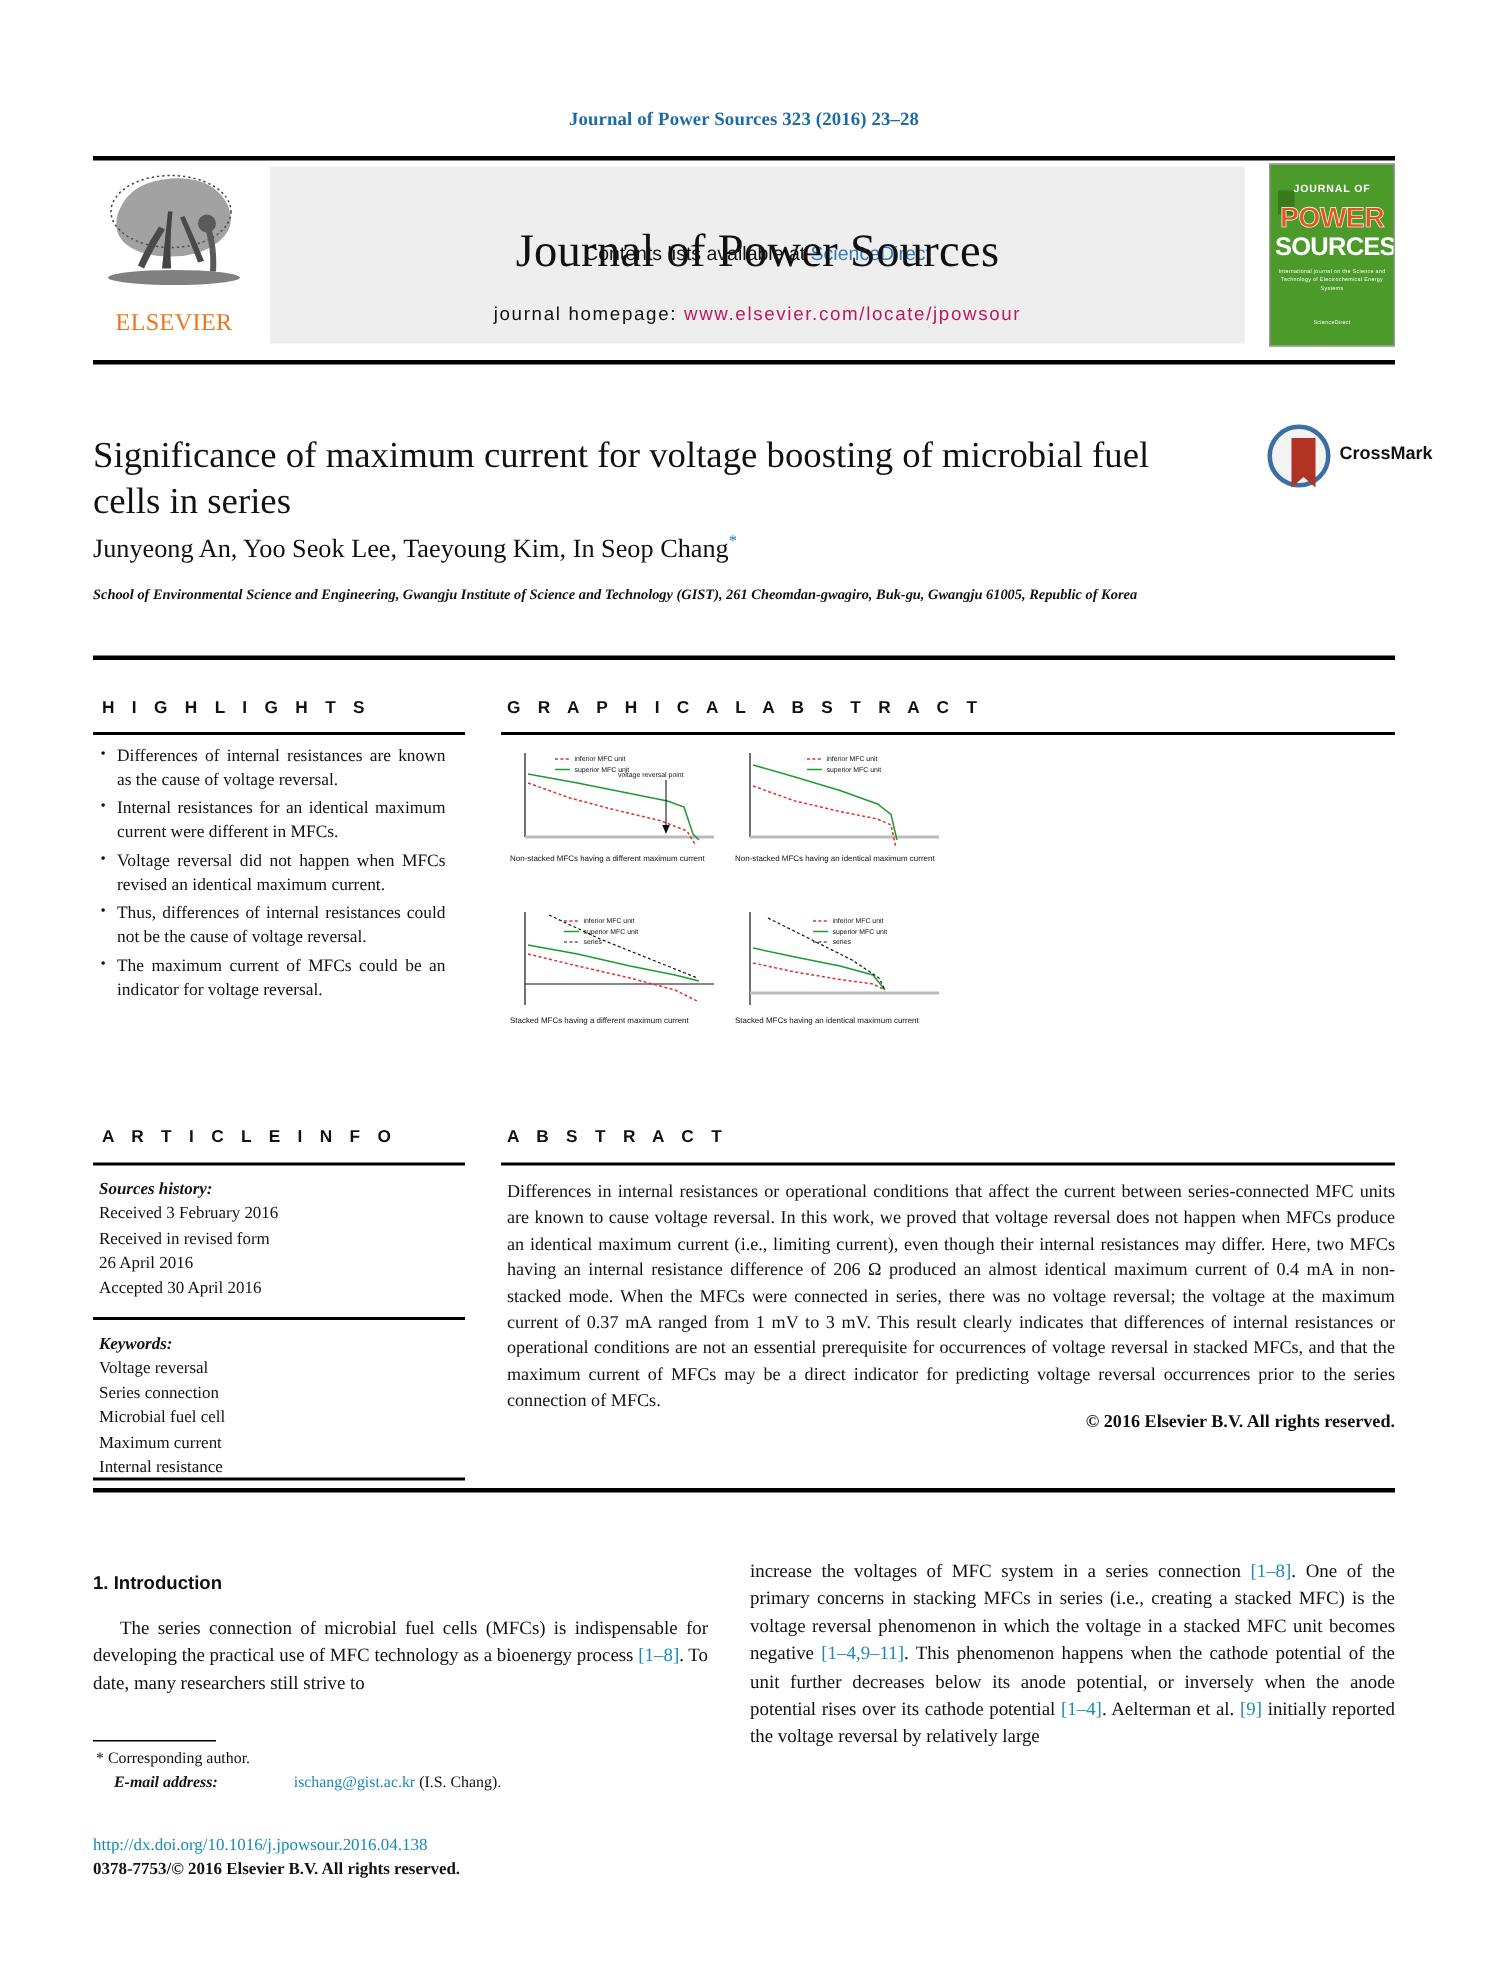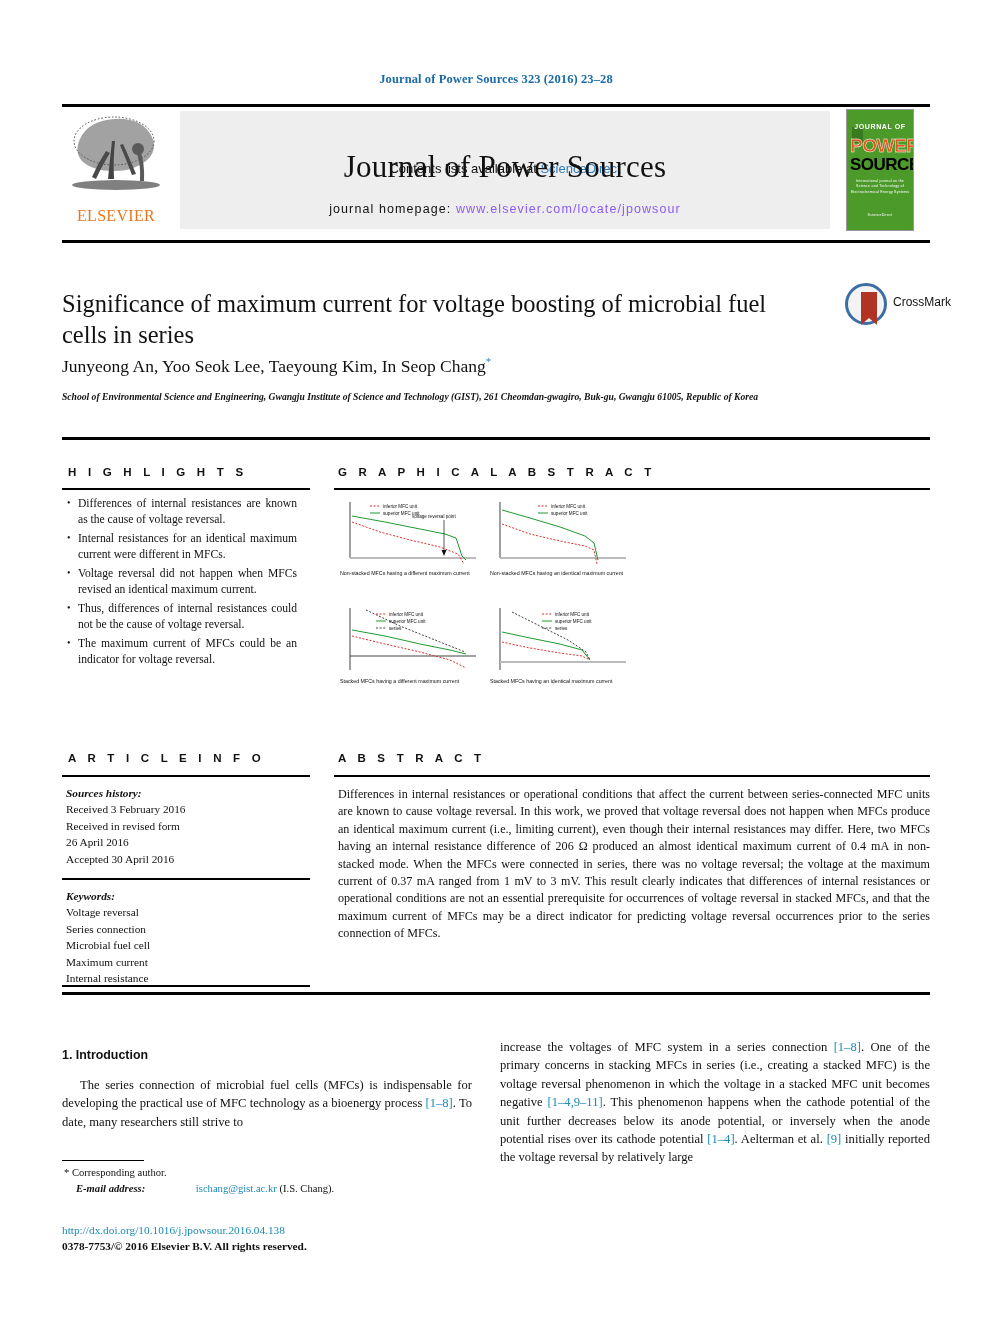--- a/index.html
+++ b/index.html
@@ -42,35 +42,35 @@
   .contents-line a { color:#2f7bbd; text-decoration:none; }
   .journal-title {
     position:absolute; top:38px; left:0; width:100%; text-align:center;
     font-family:"Liberation Serif", serif; font-size:31px; color:#111; letter-spacing:.2px;
   }
   .homepage-line {
     position:absolute; top:91px; left:0; width:100%; text-align:center;
     font-family:"Liberation Sans", sans-serif; font-size:12.5px; color:#111;
     letter-spacing:1.1px;
   }
-  .homepage-line .url { color:#8b5cf6; }
+  .homepage-line .url { color:#be185d; }
   .cover {
-    position:absolute; left:784px; top:0px; width:68px; height:122px;
+    position:absolute; left:784px; top:0px; width:84px; height:122px;
     background:#4c9a2a; border:1px solid #999; overflow:hidden;
   }
   .cover-inner { position:absolute; inset:3px; }
   .cover-els { position:absolute; left:2px; top:14px; width:11px; height:16px; background:#3a7a1f; }
   .cover-tiny { position:absolute; left:0; width:100%; text-align:center;
     font-family:"Liberation Sans", sans-serif; color:#ffffff; font-size:3.6px; letter-spacing:.2px;}
   .cover-jof { top:10px; font-size:7px; font-weight:bold; letter-spacing:.6px; }
   .cover-power { position:absolute; left:0; width:100%; text-align:center; top:22px;
     font-family:"Liberation Sans", sans-serif; font-weight:bold; font-size:19px; color:#E2571E;
     letter-spacing:-.5px; -webkit-text-stroke:0.4px #fff;}
   .cover-sources { position:absolute; left:0; width:100%; text-align:center; top:42px;
-    font-family:"Liberation Sans", sans-serif; font-weight:bold; font-size:17px; color:#000000;
+    font-family:"Liberation Sans", sans-serif; font-weight:bold; font-size:17px; color:#ffffff;
     letter-spacing:-.5px;}
   .cover-sub { top:66px; line-height:1.5; }
   .cover-foot { top:100px; }
   .rule-mast-bot { position:absolute; left:62px; top:240px; width:868px; height:2.5px; background:#000; }
 
   
   .title {
     position:absolute; left:62px; top:288px; width:730px;
     font-family:"Liberation Serif", serif; font-size:24.5px; line-height:1.27;
     color:#111;
@@ -84,21 +84,21 @@
     position:absolute; left:13px; top:6px; width:16px; height:26px;
     background:#b03323;
   }
   .cm-book:after{
     content:""; position:absolute; left:0; top:26px;
     border-left:8px solid #b03323; border-right:8px solid #b03323;
     border-bottom:7px solid transparent;
   }
   .cm-text {
     position:absolute; left:48px; top:12px;
-    font-family:"Liberation Sans", sans-serif; font-weight:normal; font-size:12px; color:#111;
+    font-family:"Liberation Sans", sans-serif; font-weight:bold; font-size:12px; color:#111;
   }
   .authors {
     position:absolute; left:62px; top:355px; width:800px;
     font-family:"Liberation Serif", serif; font-size:17.5px; color:#111;
   }
   .authors sup { color:#2f7bbd; font-size:11px; }
   .affil {
     position:absolute; left:62px; top:390px; width:800px;
     font-family:"Liberation Serif", serif; font-style:italic; font-weight:bold;
     font-size:9.6px; line-height:1.5; color:#111;
@@ -372,20 +372,21 @@
   <div class="keywords">
     <div class="lbl">Keywords:</div>
     <div>Voltage reversal</div>
     <div>Series connection</div>
     <div>Microbial fuel cell</div>
     <div>Maximum current</div>
     <div>Internal resistance</div>
   </div>
 
   <div class="abstract">Differences in internal resistances or operational conditions that affect the current between series-connected MFC units are known to cause voltage reversal. In this work, we proved that voltage reversal does not happen when MFCs produce an identical maximum current (i.e., limiting current), even though their internal resistances may differ. Here, two MFCs having an internal resistance difference of 206 Ω produced an almost identical maximum current of 0.4 mA in non-stacked mode. When the MFCs were connected in series, there was no voltage reversal; the voltage at the maximum current of 0.37 mA ranged from 1 mV to 3 mV. This result clearly indicates that differences of internal resistances or operational conditions are not an essential prerequisite for occurrences of voltage reversal in stacked MFCs, and that the maximum current of MFCs may be a direct indicator for predicting voltage reversal occurrences prior to the series connection of MFCs.</div>
+  <div class="copyright">© 2016 Elsevier B.V. All rights reserved.</div>
 
   <div class="rule-bot"></div>
 
   <div class="col-l">
     <div class="h2">1. Introduction</div>
     <p class="body-p"><span>The series connection of microbial fuel cells (MFCs) is indispensable for developing the practical use of MFC technology as a bioenergy process </span><a class="ref" href="#">[1–8]</a><span>. To date, many researchers still strive to</span></p>
   </div>
 
   <div class="col-r">
     <p class="body-p noind"><span>increase the voltages of MFC system in a series connection </span><a class="ref" href="#">[1–8]</a><span>. One of the primary concerns in stacking MFCs in series (i.e., creating a stacked MFC) is the voltage reversal phenomenon in which the voltage in a stacked MFC unit becomes negative </span><a class="ref" href="#">[1–4,9–11]</a><span>. This phenomenon happens when the cathode potential of the unit further decreases below its anode potential, or inversely when the anode potential rises over its cathode potential </span><a class="ref" href="#">[1–4]</a><span>. Aelterman et al. </span><a class="ref" href="#">[9]</a><span> initially reported the voltage reversal by relatively large</span></p>

